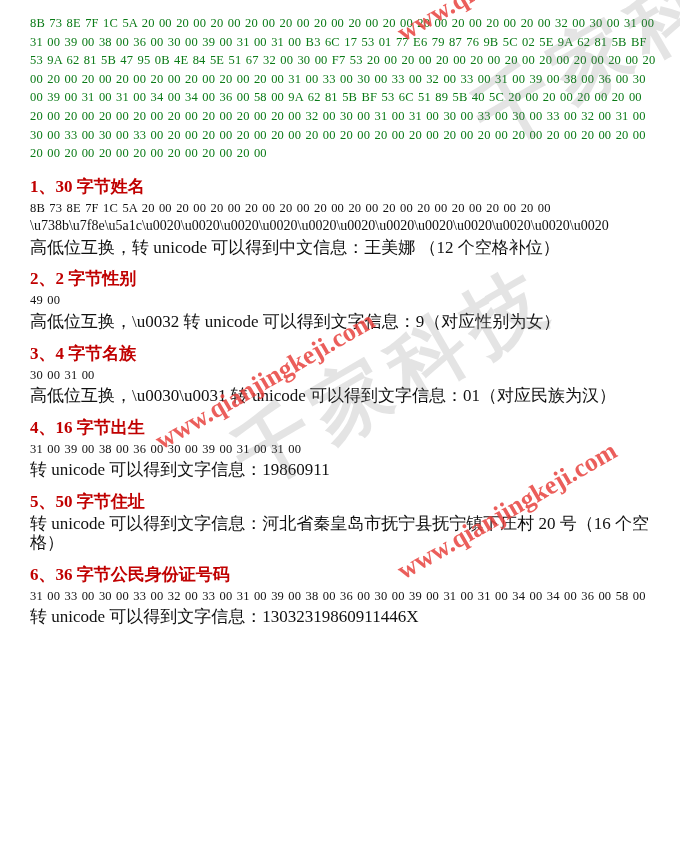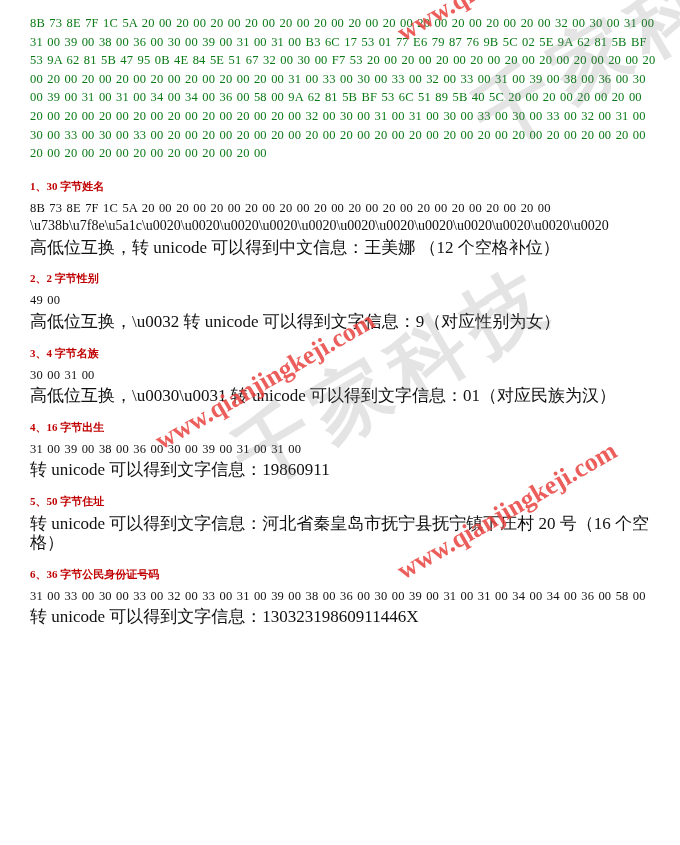--- a/index.html
+++ b/index.html
@@ -30,21 +30,21 @@
     line-height: 18.6px;
     letter-spacing: 0.2px;
     word-spacing: 1px;
     margin: 0 0 14px 0;
   }
   .section {
     margin: 0 0 12px 0;
   }
   .sec-title {
     color: #c00000;
-    font-size: 11px;
+    font-size: 17px;
     font-weight: bold;
     line-height: 19px;
     margin: 0 0 3px 0;
   }
   .hexline {
     color: #111;
     font-family: "Liberation Serif", serif;
     font-size: 12.5px;
     line-height: 18.6px;
     letter-spacing: 0.2px;

